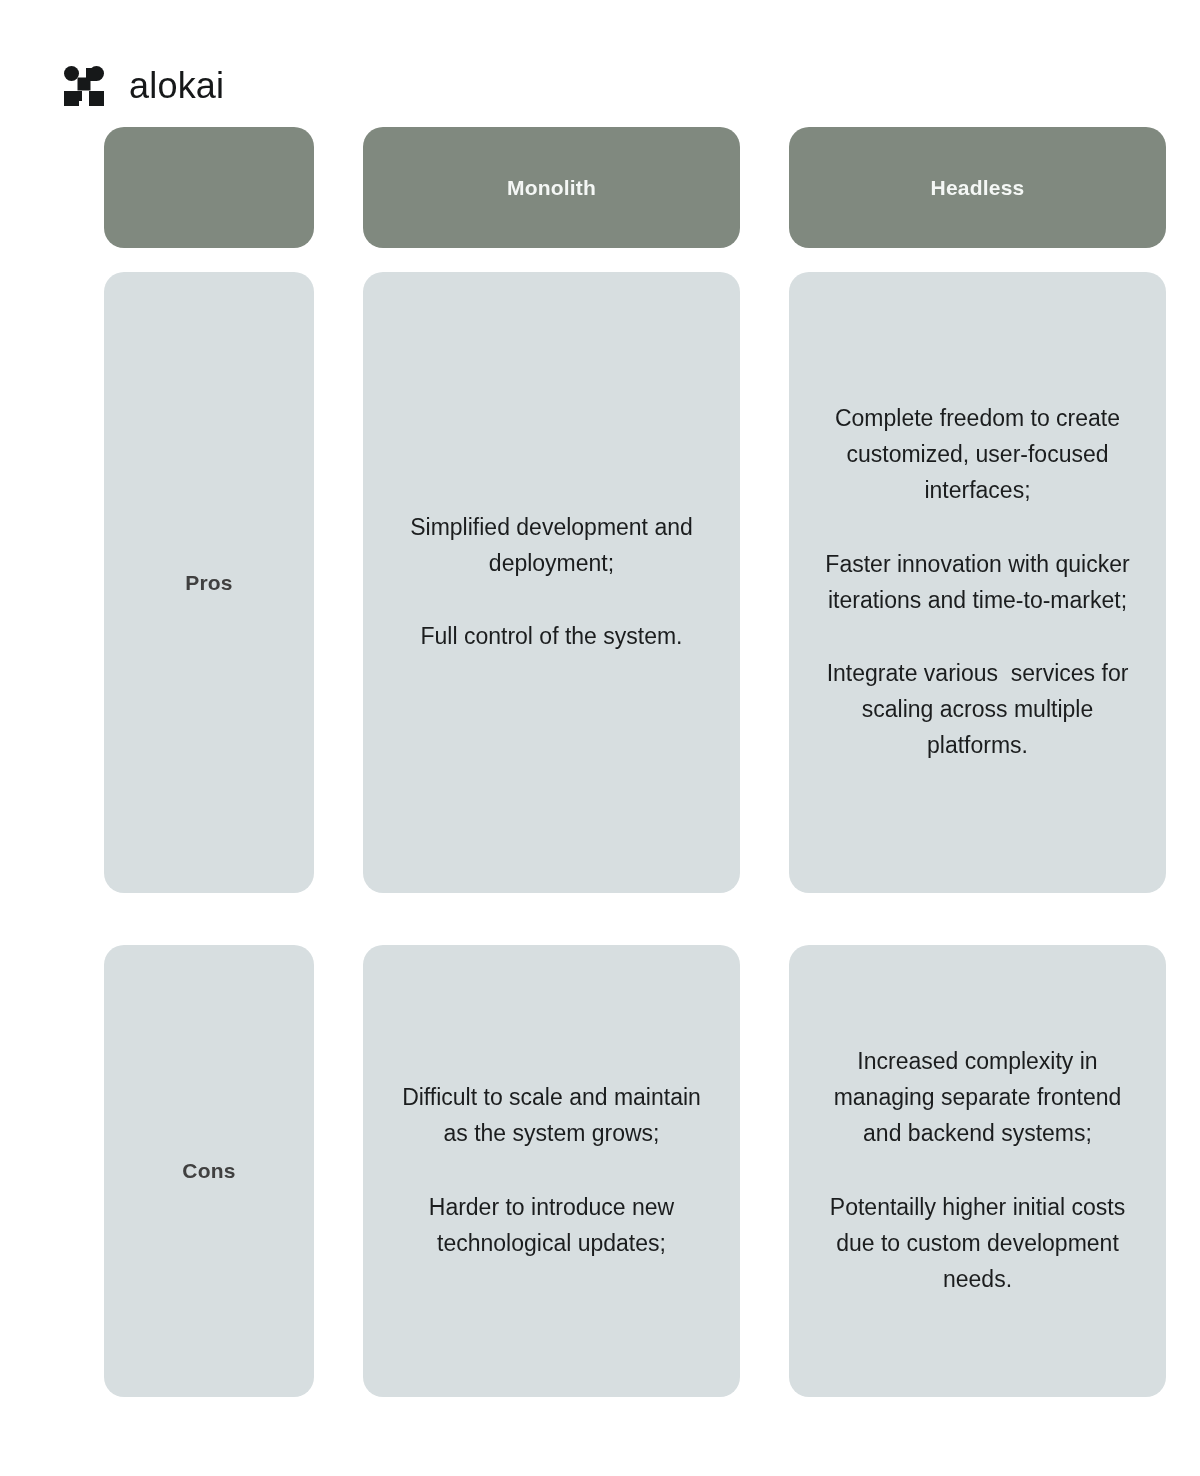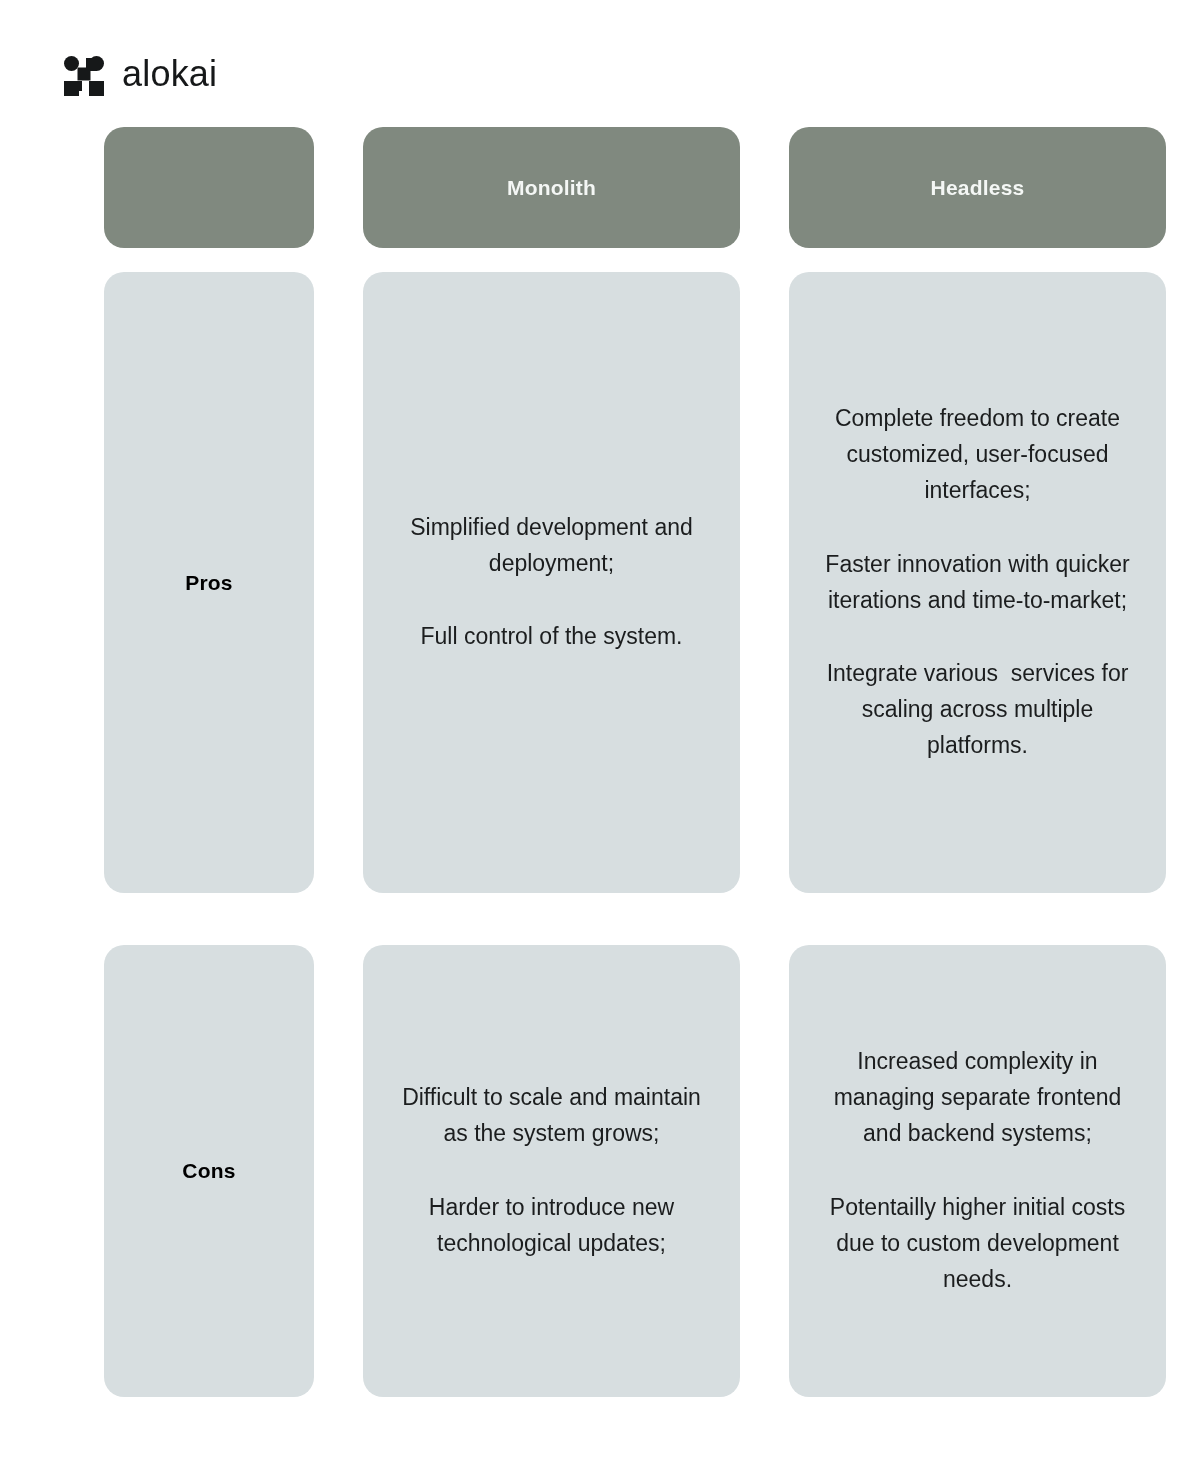--- a/index.html
+++ b/index.html
@@ -20,22 +20,22 @@
     background: #ffffff;
     overflow: hidden;
   }
 
   
   .brand {
     position: absolute;
     left: 64px;
     top: 56px;
     display: flex;
-    align-items: flex-start;
-    gap: 18px;
+    align-items: flex-end;
+    gap: 25px;
     height: 50px;
   }
   .brand-mark {
     width: 40px;
     height: 40px;
     display: block;
     flex: 0 0 auto;
   }
   .brand-name {
     font-size: 36px;
@@ -82,21 +82,21 @@
   .cell-head.is-blank { color: transparent; }
 
   .cell-body {
     background: #d7dee0;
     color: #1b1d1e;
   }
 
   .cell-rowlabel {
     font-size: 21px;
     font-weight: 700;
-    color: #000000;
+    color: #404040;
     letter-spacing: 0.2px;
   }
 
   .cell-content {
     padding: 28px 30px;
   }
 
   .points {
     display: flex;
     flex-direction: column;

